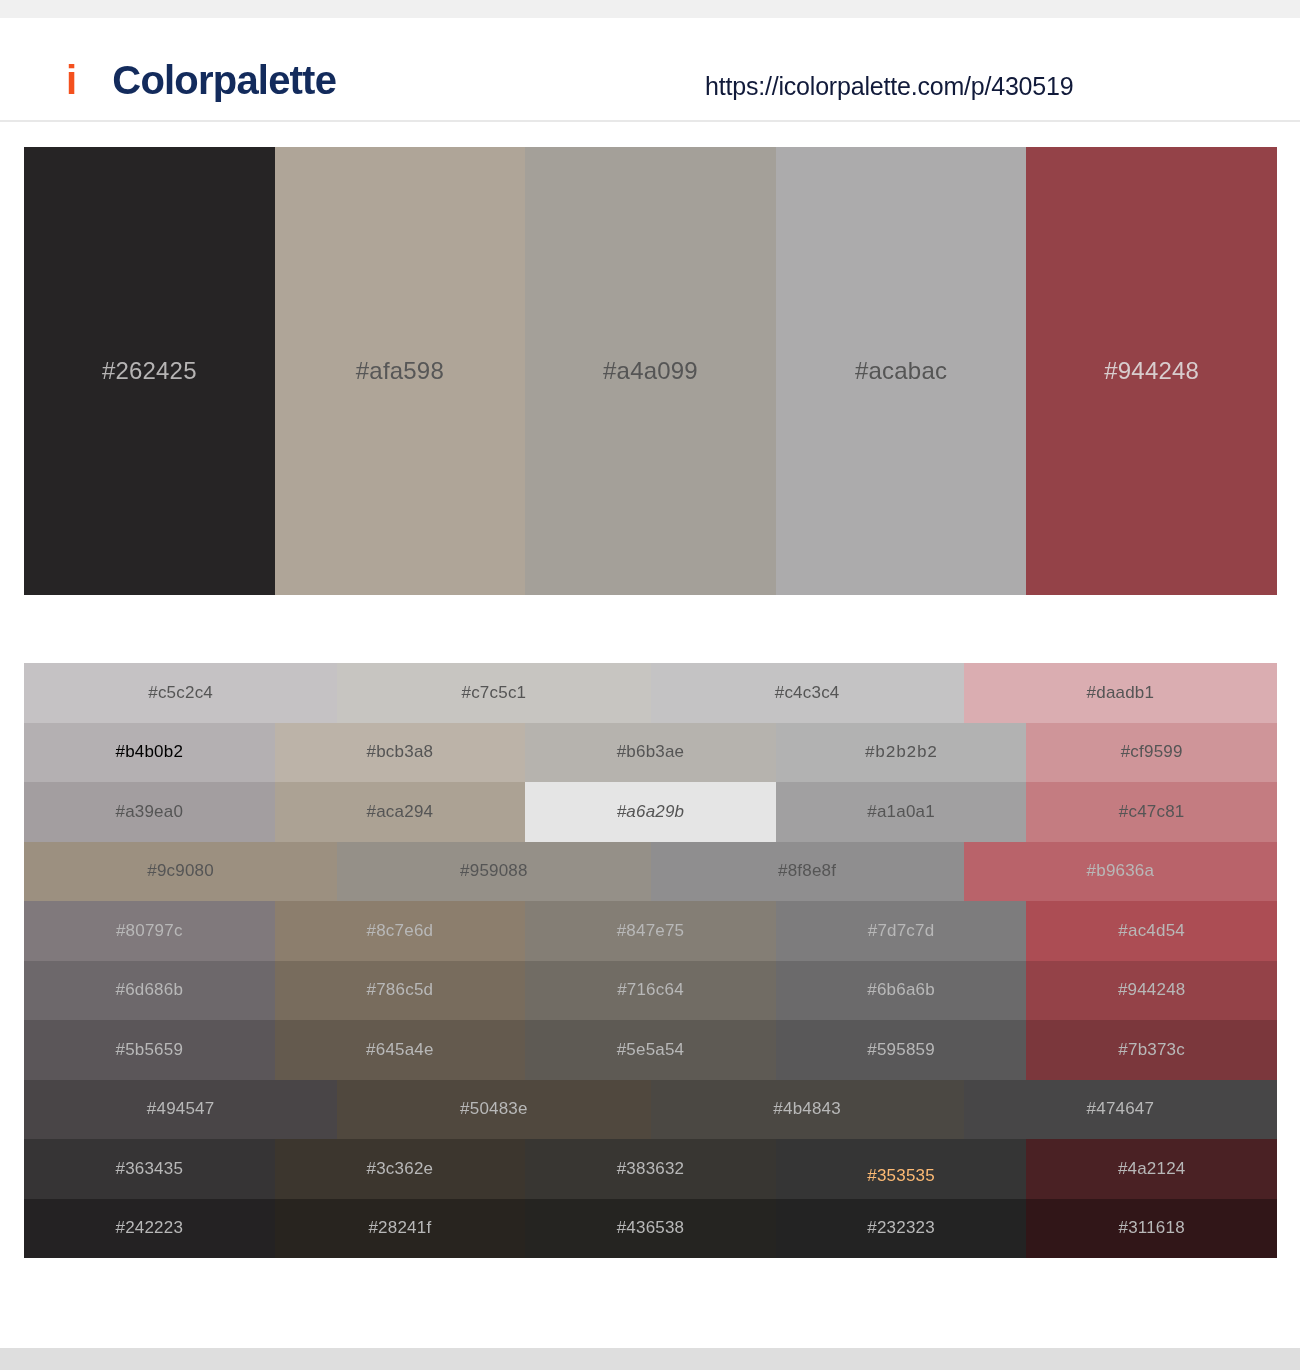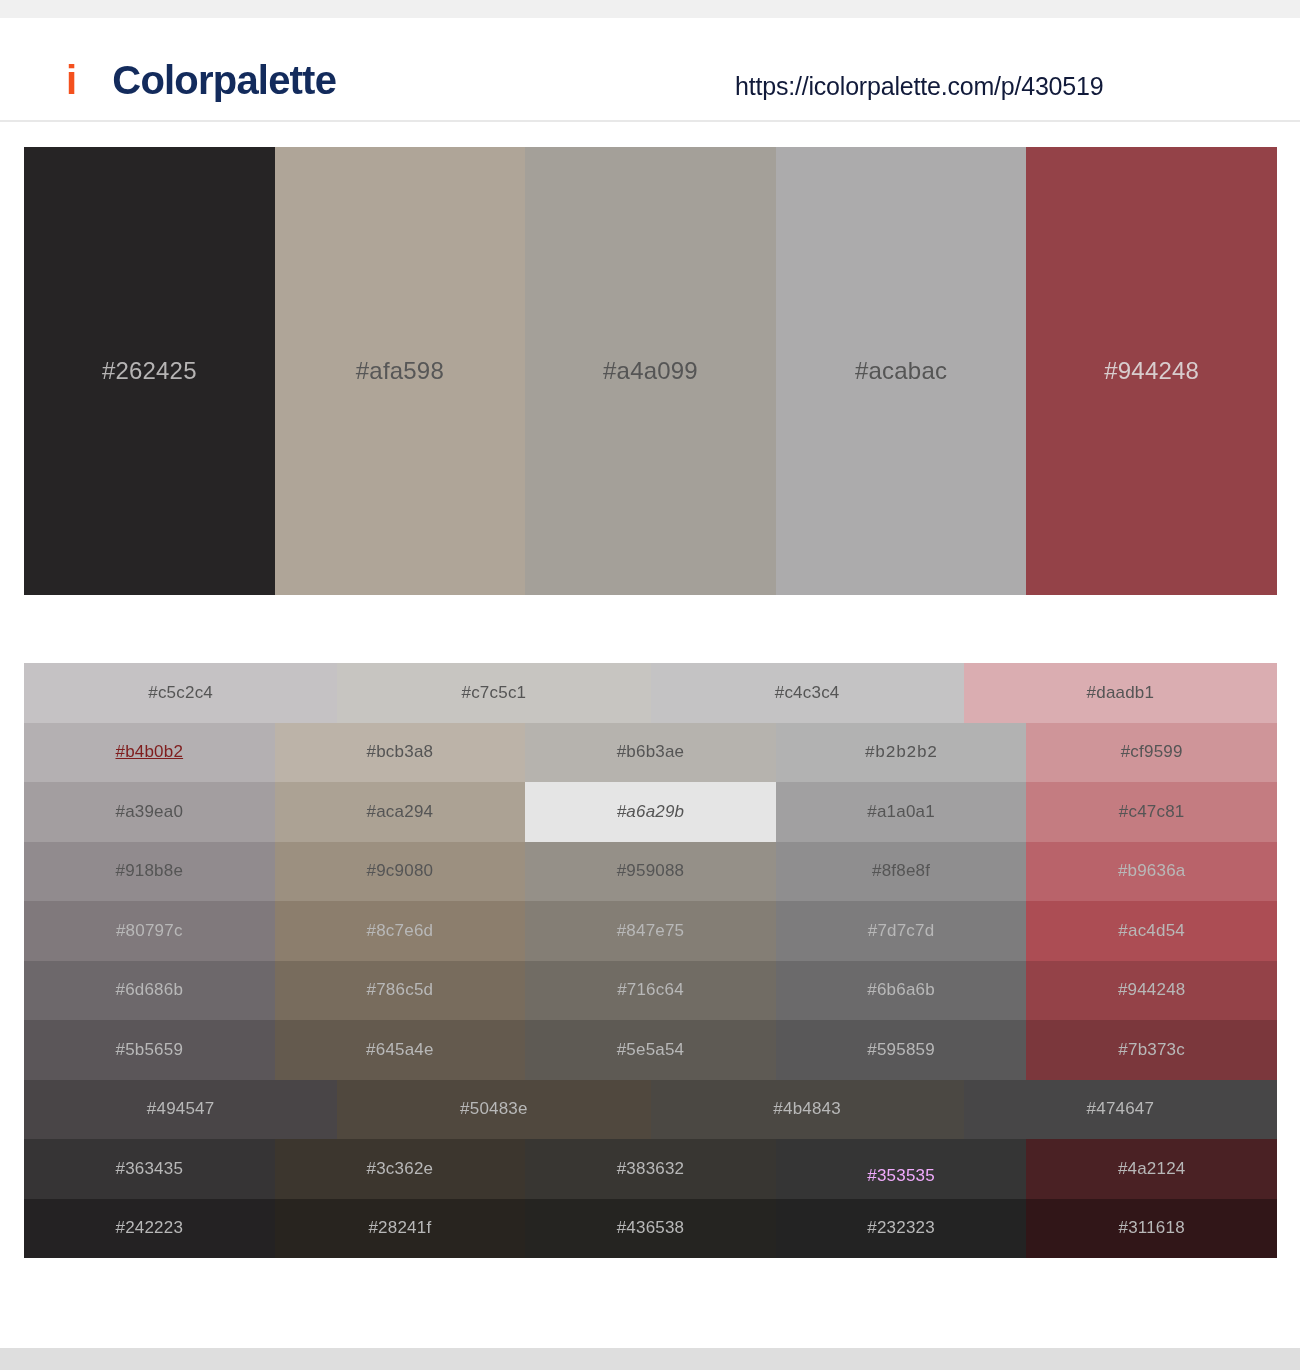--- a/index.html
+++ b/index.html
@@ -39,21 +39,21 @@
     font-weight: bold;
     letter-spacing: -0.8px;
     line-height: 1;
     white-space: nowrap;
   }
   .logo .logo-i { color: #f4511e; }
   .logo .logo-rest { color: #132b5c; padding-left: 36px; }
 
   .page-url {
     position: absolute;
-    left: 735px;
+    left: 705px;
     top: 54px;
     font-size: 25px;
     color: #111a3a;
     white-space: nowrap;
     letter-spacing: -0.2px;
   }
 
   
   .swatch-band {
     position: absolute;
@@ -150,21 +150,21 @@
       </div>
       <div class="shade-cell" style="background: rgb(196, 195, 196);">
         <span class="shade-label" style="color: rgb(85, 85, 85);">#c4c3c4</span>
       </div>
       <div class="shade-cell" style="background: rgb(218, 173, 177);">
         <span class="shade-label" style="color: rgb(85, 85, 85);">#daadb1</span>
       </div>
     </div>
     <div class="shade-row">
       <div class="shade-cell" style="background: rgb(180, 176, 178);">
-        <span class="shade-label" style="color: #7f1d1d; text-decoration: underline;">#b4b0b2</span>
+        <span class="shade-label" style="color: #000000;">#b4b0b2</span>
       </div>
       <div class="shade-cell" style="background: rgb(188, 179, 168);">
         <span class="shade-label" style="color: rgb(85, 85, 85);">#bcb3a8</span>
       </div>
       <div class="shade-cell" style="background: rgb(182, 179, 174);">
         <span class="shade-label" style="color: rgb(85, 85, 85);">#b6b3ae</span>
       </div>
       <div class="shade-cell" style="background: rgb(178, 178, 178);">
         <span class="shade-label" style="color: rgb(85, 85, 85); font-family: Liberation Mono, monospace;">#b2b2b2</span>
       </div>
@@ -183,23 +183,20 @@
         <span class="shade-label" style="color: rgb(85, 85, 85);">#a6a29b</span>
       </div>
       <div class="shade-cell" style="background: rgb(161, 160, 161);">
         <span class="shade-label" style="color: rgb(85, 85, 85);">#a1a0a1</span>
       </div>
       <div class="shade-cell" style="background: rgb(196, 124, 129);">
         <span class="shade-label" style="color: rgb(85, 85, 85);">#c47c81</span>
       </div>
     </div>
     <div class="shade-row">
-      <div class="shade-cell" style="background: rgb(145, 139, 142);">
-        <span class="shade-label" style="color: rgb(85, 85, 85);">#918b8e</span>
-      </div>
       <div class="shade-cell" style="background: rgb(156, 144, 128);">
         <span class="shade-label" style="color: rgb(85, 85, 85);">#9c9080</span>
       </div>
       <div class="shade-cell" style="background: rgb(149, 144, 136);">
         <span class="shade-label" style="color: rgb(85, 85, 85);">#959088</span>
       </div>
       <div class="shade-cell" style="background: rgb(143, 142, 143);">
         <span class="shade-label" style="color: rgb(85, 85, 85);">#8f8e8f</span>
       </div>
       <div class="shade-cell" style="background: rgb(185, 99, 106);">
@@ -275,21 +272,21 @@
       <div class="shade-cell" style="background: rgb(54, 52, 53);">
         <span class="shade-label" style="color: rgb(184, 184, 184);">#363435</span>
       </div>
       <div class="shade-cell" style="background: rgb(60, 54, 46);">
         <span class="shade-label" style="color: rgb(184, 184, 184);">#3c362e</span>
       </div>
       <div class="shade-cell" style="background: rgb(56, 54, 50);">
         <span class="shade-label" style="color: rgb(184, 184, 184);">#383632</span>
       </div>
       <div class="shade-cell" style="background: rgb(53, 53, 53);">
-        <span class="shade-label" style="color: #f0abfc; margin-top: 14px;">#353535</span>
+        <span class="shade-label" style="color: #fdba74; margin-top: 14px;">#353535</span>
       </div>
       <div class="shade-cell" style="background: rgb(74, 33, 36);">
         <span class="shade-label" style="color: rgb(184, 184, 184);">#4a2124</span>
       </div>
     </div>
     <div class="shade-row">
       <div class="shade-cell" style="background: rgb(36, 34, 35);">
         <span class="shade-label" style="color: rgb(184, 184, 184);">#242223</span>
       </div>
       <div class="shade-cell" style="background: rgb(40, 36, 31);">

